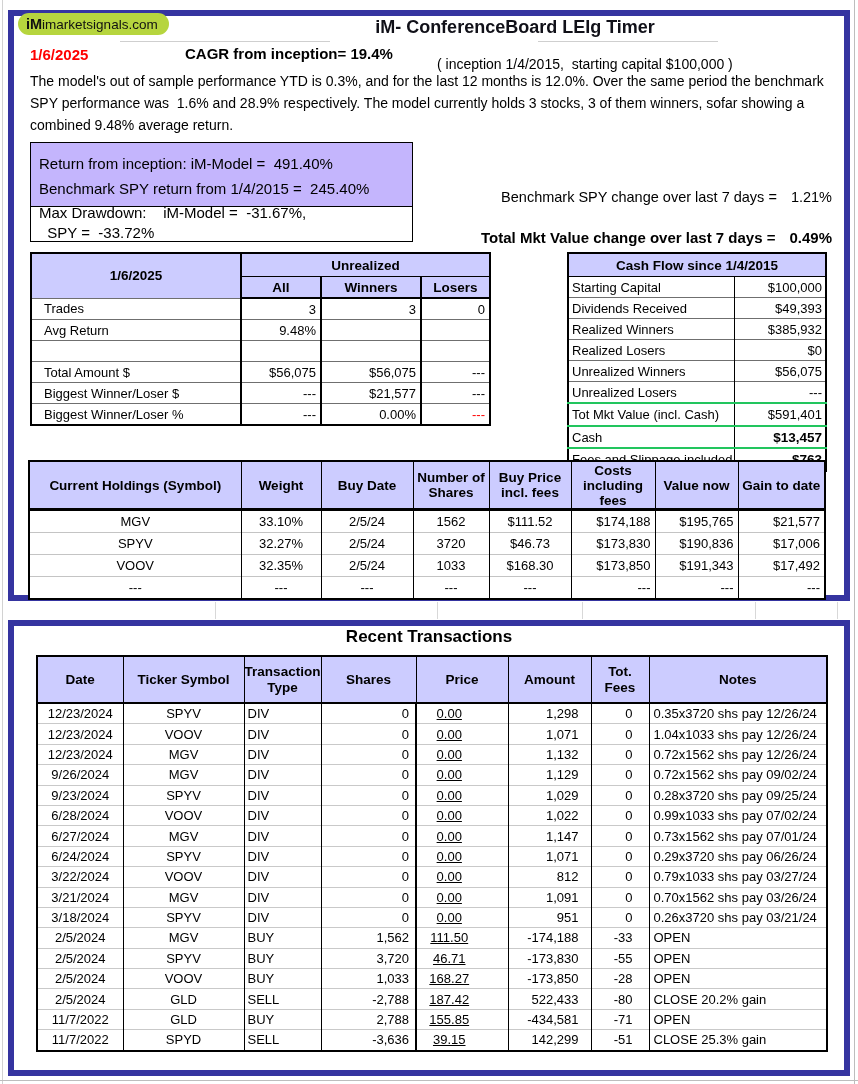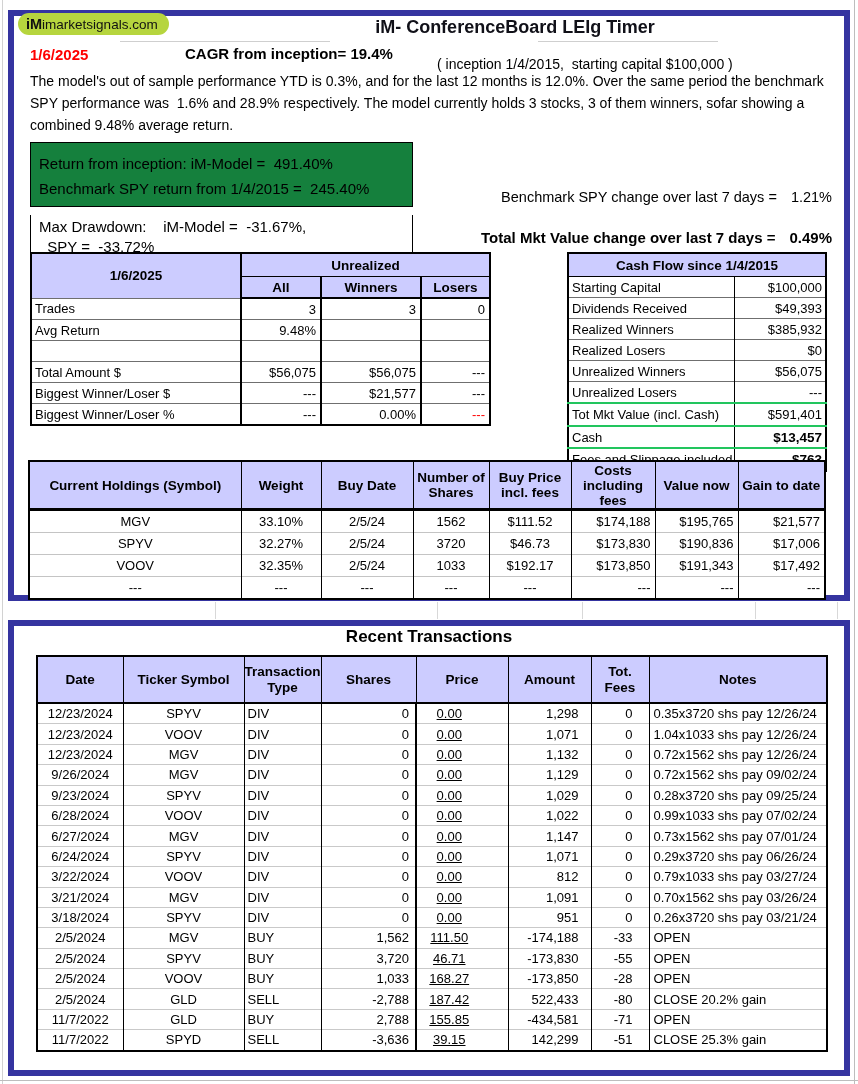--- a/index.html
+++ b/index.html
@@ -10,38 +10,38 @@
   .pill{position:absolute;left:18px;top:13px;height:22px;line-height:22px;
         background:#b6d53e;border-radius:11px;padding:0 11px 0 8px;font-size:13.5px;color:#111;}
   .pill b{font-size:14.5px;}
   .page-title{position:absolute;left:280px;top:17px;width:470px;text-align:center;
         font-size:18px;font-weight:bold;color:#101018;}
   .grayseg{position:absolute;height:1px;background:#cfcfcf;top:41px;}
   .date-red{position:absolute;left:30px;top:46px;font-size:15px;font-weight:bold;color:#ff0000;}
   .cagr{position:absolute;left:185px;top:45px;font-size:15px;font-weight:bold;}
   .incep{position:absolute;left:437px;top:56px;font-size:14px;}
   .para{position:absolute;left:30px;top:70px;width:802px;font-size:14px;line-height:22px;}
-  .ybox{position:absolute;left:30px;top:142px;width:383px;height:65px;background:#15803d;
+  .ybox{position:absolute;left:30px;top:142px;width:383px;height:65px;background:#c4b5fd;
         border:1px solid #000;box-sizing:border-box;font-size:15px;line-height:25px;padding:8px 0 0 8px;}
-  .ddbox{position:absolute;left:30px;top:215px;width:383px;height:41px;border:1px solid #000;
+  .ddbox{position:absolute;left:30px;top:201px;width:383px;height:41px;border:1px solid #000;
         border-top:none;box-sizing:border-box;font-size:15px;line-height:20px;padding:2px 0 0 8px;}
   .rline1{position:absolute;left:430px;top:189px;width:402px;text-align:right;font-size:14.5px;}
   .rline2{position:absolute;left:430px;top:229px;width:402px;text-align:right;font-size:15px;font-weight:bold;}
   .rline1 .v,.rline2 .v{padding-left:14px;}
 
   table{border-collapse:collapse;table-layout:fixed;position:absolute;background:#fff;}
   td,th{padding:0;overflow:hidden;white-space:nowrap;font-size:13px;}
   .lav{background:#ccccff;font-weight:bold;text-align:center;}
 
   
   #unreal{left:30px;top:252px;border:2px solid #000;}
   #unreal td{border-left:2px solid #000;border-top:1px solid #6f6f6f;height:20px;}
   #unreal tr.hdr1 td{height:22px;border-top:none;font-size:13.5px;}
   #unreal tr.hdr2 td{height:20px;border-top:1px solid #000;border-bottom:2px solid #000;font-size:13.5px;}
-  #unreal td.lbl{text-align:left;padding-left:3px;}
+  #unreal td.lbl{text-align:left;padding-left:12px;}
   #unreal td.num{text-align:right;padding-right:4px;}
   #unreal td.red{color:#ff0000;}
 
   
   #cash{left:567px;top:252px;border:2px solid #000;}
   #cash td{border-top:1px solid #6f6f6f;height:20px;border-left:1px solid #000;}
   #cash tr.hdr td{height:22px;border-top:none;border-bottom:1px solid #000;font-size:13.5px;}
   #cash td.lbl{text-align:left;padding-left:3px;}
   #cash td.val{text-align:right;padding-right:3px;padding-left:28px;}
   #cash tr.sep td{border-top:2px solid #22c55e;}
@@ -268,21 +268,21 @@
         <td>$46.73</td>
         <td>$173,830</td>
         <td>$190,836</td>
         <td>$17,006</td>
       </tr>
       <tr>
         <td>VOOV</td>
         <td>32.35%</td>
         <td>2/5/24</td>
         <td>1033</td>
-        <td>$192.17</td>
+        <td>$168.30</td>
         <td>$173,850</td>
         <td>$191,343</td>
         <td>$17,492</td>
       </tr>
       <tr>
         <td>---</td>
         <td>---</td>
         <td>---</td>
         <td>---</td>
         <td>---</td>

